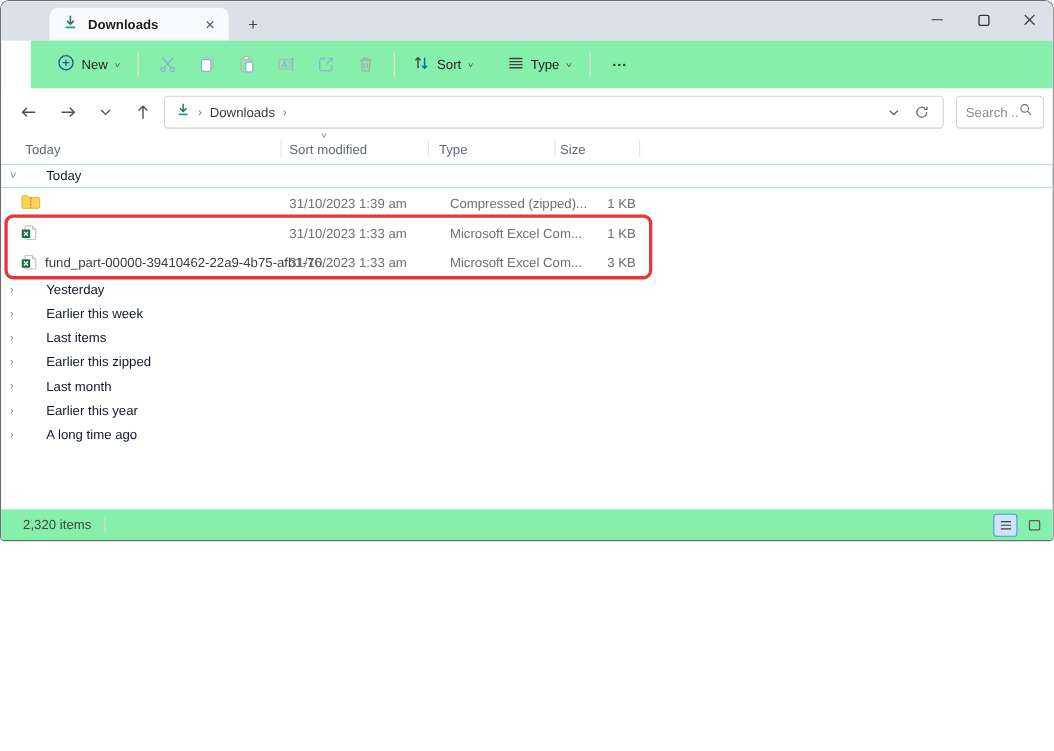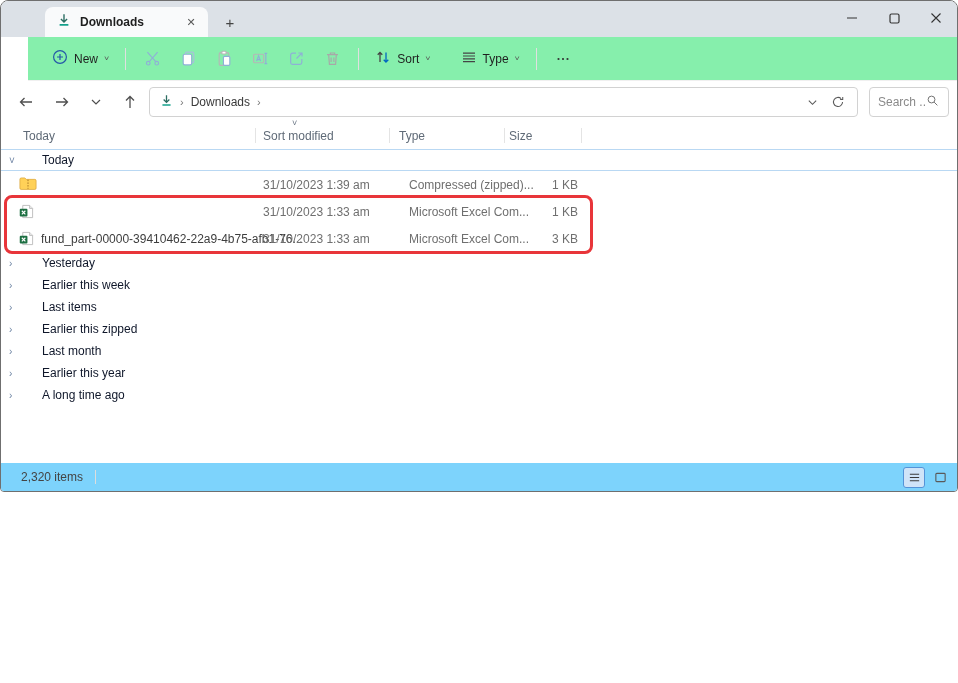--- a/index.html
+++ b/index.html
@@ -50,21 +50,21 @@
   .file-row { position:relative; height:27px; }
   .file-icon { position:absolute; left:18px; top:5px; }
   .f-name { position:absolute; left:40px; top:7px; font-size:12px; color:#3d3d3d; white-space:nowrap; }
   .f-date { position:absolute; left:262px; top:7px; font-size:12px; color:#6f6f6f; white-space:nowrap; }
   .f-type { position:absolute; left:408px; top:7px; font-size:12px; color:#6f6f6f; white-space:nowrap; }
   .f-size { position:absolute; left:500px; top:7px; width:77px; text-align:right; font-size:12px; color:#6f6f6f; }
 
   .red-box { position:absolute; left:3px; top:194px; width:589px; height:59px; border:3px solid #e8353a; border-radius:8px; pointer-events:none; }
 
   
-  .statusbar { position:absolute; left:0; right:0; bottom:0; height:28px; background:#7dd3fc; display:flex; align-items:center; padding:0 6px 0 20px; }
+  .statusbar { position:absolute; left:0; right:0; bottom:0; height:28px; background:#86efac; display:flex; align-items:center; padding:0 6px 0 20px; }
   .status-count { font-size:12px; color:#444; }
   .status-div { width:1px; height:14px; background:#ddd; margin-left:12px; }
   .status-right { margin-left:auto; display:flex; align-items:center; gap:4px; }
   .view-toggle { width:22px; height:21px; display:flex; align-items:center; justify-content:center; border-radius:3px; border:1px solid transparent; }
   .view-toggle.selected { background:#cfe4f8; border-color:#5494d8; }
 </style>
 </head>
 <body>
 
 <div class="window">

